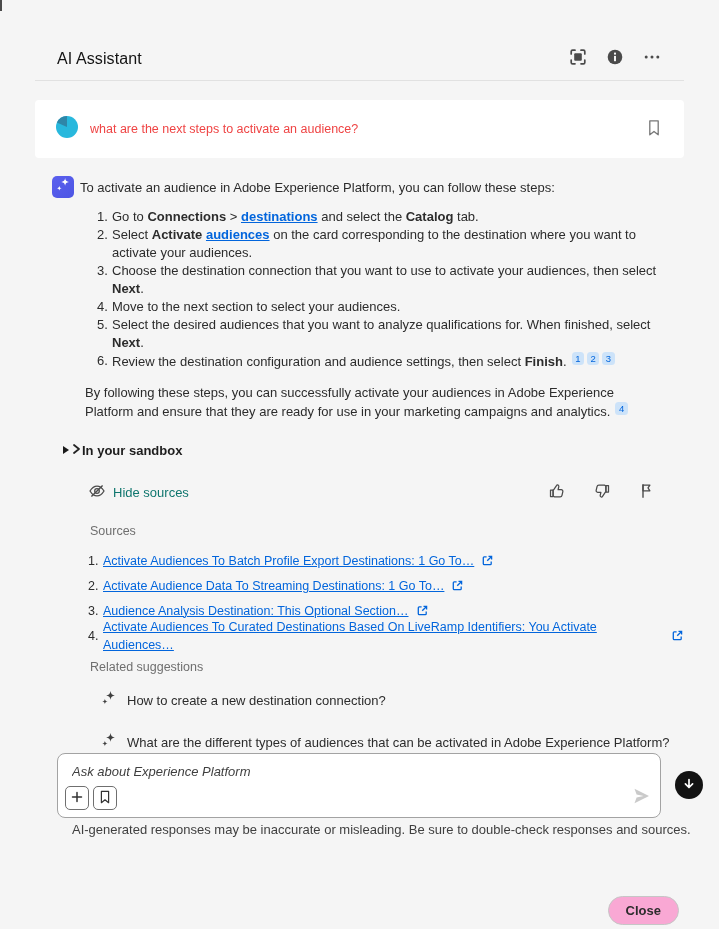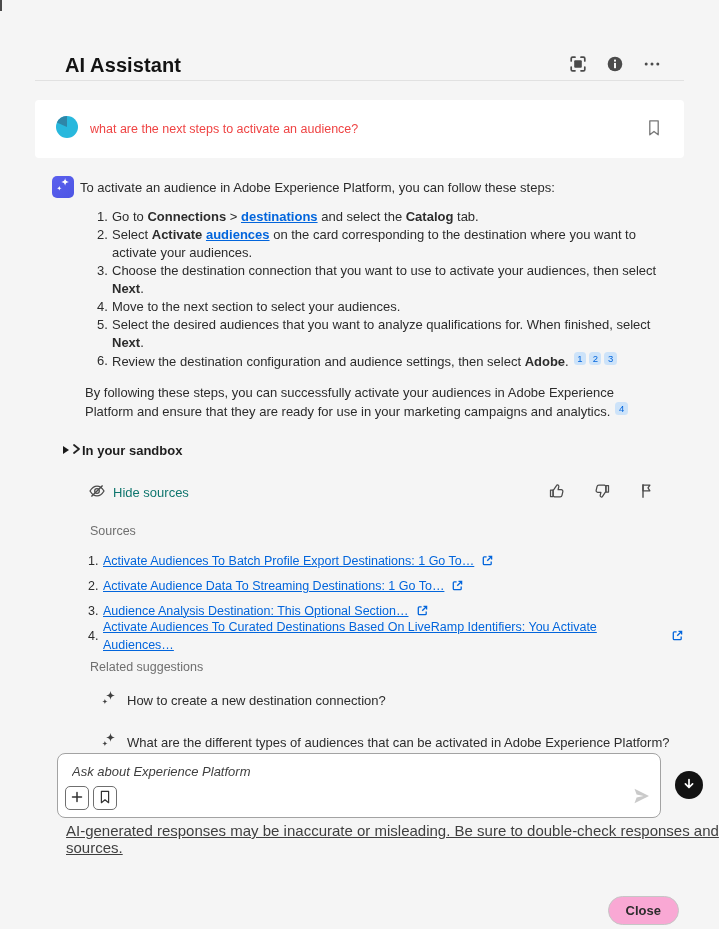--- a/index.html
+++ b/index.html
@@ -7,21 +7,21 @@
     width:719px;height:929px;overflow:hidden;position:relative;
     background:#f5f5f5;
     font-family:"Liberation Sans","DejaVu Sans",sans-serif;
     color:#2c2c2c;-webkit-font-smoothing:antialiased;
   }
   .panel{position:absolute;inset:0;}
   .corner-artifact{position:absolute;left:0;top:0;width:2px;height:11px;background:#4a4a4a;}
 
   
   .hdr{position:absolute;left:57px;right:56px;top:46px;display:flex;align-items:center;justify-content:space-between;}
-  .hdr h1{margin:8px;font-size:20px;font-weight:700;color:#131313;letter-spacing:.1px;}
+  .hdr h1{margin:0;font-size:16px;font-weight:400;color:#131313;letter-spacing:.1px;}
   .hdr-icons{display:flex;align-items:center;gap:15px;}
   .icon-btn{background:none;border:none;padding:2px;cursor:pointer;display:flex;align-items:center;}
   .divider{position:absolute;left:35px;right:35px;top:80px;height:1px;background:#e1e1e1;}
 
   
   .q-card{position:absolute;left:35px;right:35px;top:100px;height:58px;background:#ffffff;border-radius:4px;
     display:flex;align-items:center;padding:0 21px;box-sizing:border-box;}
   .q-card .q-text{flex:1;margin:0 0 0 12px;font-size:12.5px;color:#ef4444;}
 
   
@@ -55,21 +55,21 @@
 
   
   .composer{position:absolute;left:57px;width:604px;top:753px;height:65px;background:#fff;border:1px solid #a3a3a3;border-radius:8px;box-sizing:border-box;padding-left:12px;}
   .composer textarea{position:absolute;left:14px;top:10px;right:14px;height:26px;border:none;outline:none;resize:none;background:transparent;
     font-family:"Liberation Sans","DejaVu Sans",sans-serif;font-size:13px;color:#2c2c2c;padding:0;}
   .composer textarea::placeholder{font-style:italic;color:#3f3f3f;opacity:1;}
   .mini-btns{position:absolute;left:7px;bottom:7px;display:flex;gap:4px;}
   .mini-btn{width:24px;height:24px;border:1.5px solid #6f6f6f;border-radius:5px;background:#fff;display:flex;align-items:center;justify-content:center;padding:0;cursor:pointer;box-sizing:border-box;}
   .send-btn{position:absolute;right:9px;bottom:8px;background:none;border:none;padding:0;cursor:default;display:flex;}
   .scroll-btn{position:absolute;left:675px;top:771px;width:28px;height:28px;border-radius:50%;background:#131313;border:none;display:flex;align-items:center;justify-content:center;cursor:pointer;padding:0;}
-  .disclaimer{position:absolute;left:66px;top:822px;margin:0;font-size:15px;color:#3f3f3f;text-decoration:underline;}
+  .disclaimer{position:absolute;left:72px;top:822px;margin:0;font-size:13px;color:#3f3f3f;}
 
   .close-btn{position:absolute;right:40px;top:896px;height:29px;padding:0 17px;border-radius:15px;background:#f9a8d4;border:1.7px solid #c6c6c6;
     font-family:inherit;font-size:13px;font-weight:700;color:#2c2c2c;cursor:pointer;}
 </style>
 </head>
 <body>
 
 <div class="panel">
   <div class="corner-artifact"></div>
 
@@ -152,21 +152,21 @@
       <li>
           <span class="num">4.</span>
           <span class="txt"><span>Move to the next section to select your audiences.</span></span>
         </li>
       <li>
           <span class="num">5.</span>
           <span class="txt"><span>Select the desired audiences that you want to analyze qualifications for. When finished, select </span><span class="b">Next</span><span>.</span></span>
         </li>
       <li>
           <span class="num">6.</span>
-          <span class="txt"><span>Review the destination configuration and audience settings, then select </span><span class="b">Adobe</span><span>. </span><span class="cite">1</span><span class="cite">2</span><span class="cite">3</span></span>
+          <span class="txt"><span>Review the destination configuration and audience settings, then select </span><span class="b">Finish</span><span>. </span><span class="cite">1</span><span class="cite">2</span><span class="cite">3</span></span>
         </li>
     </ol>
 
     <p class="summary"><span>By following these steps, you can successfully activate your audiences in Adobe Experience Platform and ensure that they are ready for use in your marketing campaigns and analytics. </span><span class="cite">4</span></p>
 
     <div class="sandbox-row">
       <span>
         <svg width="8" height="10" viewBox="0 0 8 10">
             <path d="M1 1l6 4-6 4z" fill="#1a1a1a"></path>
           </svg>

